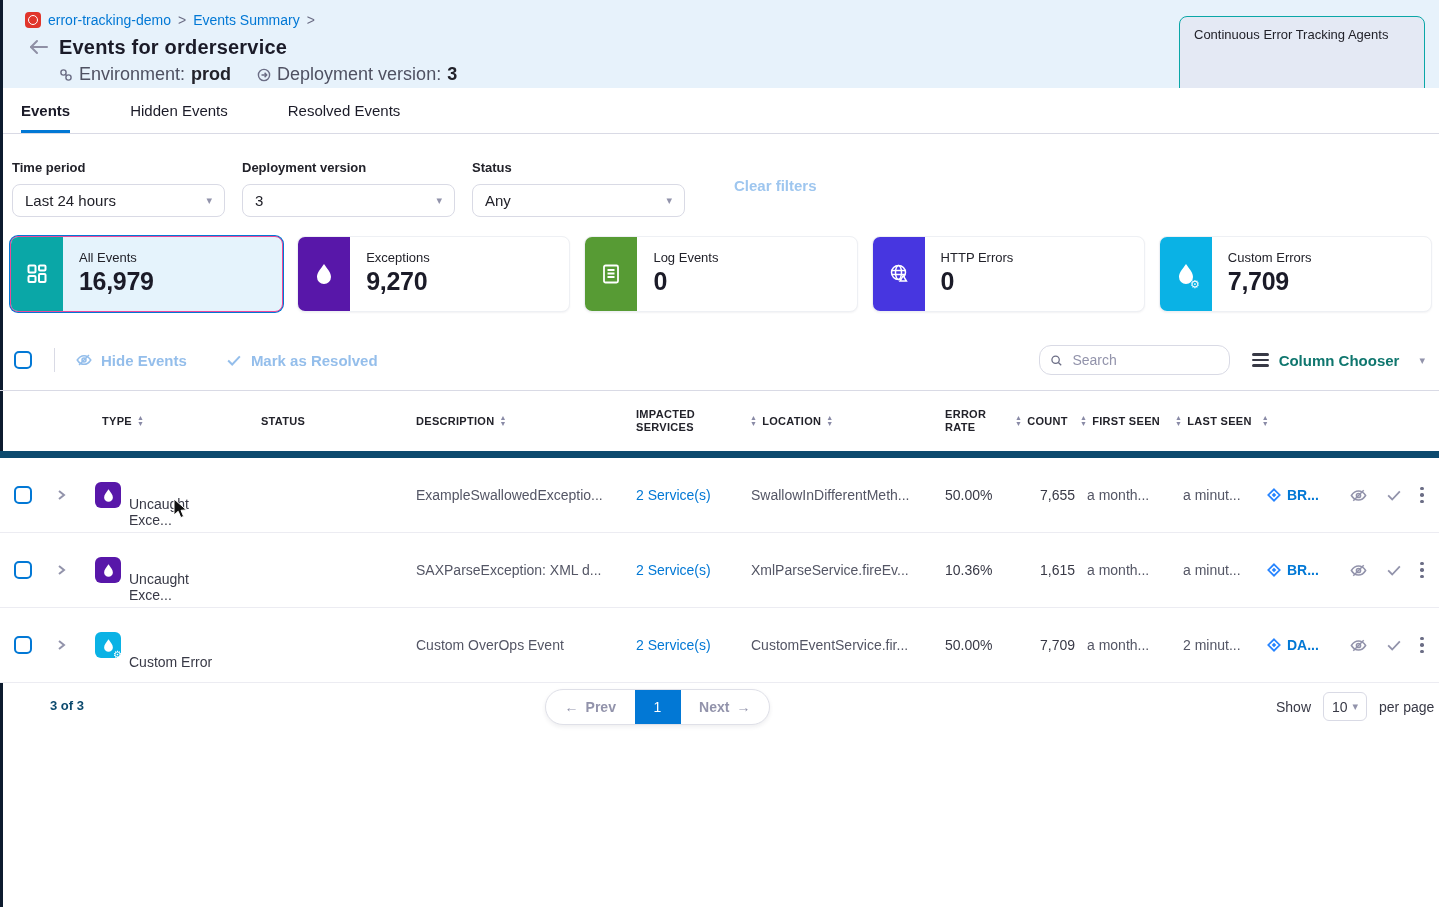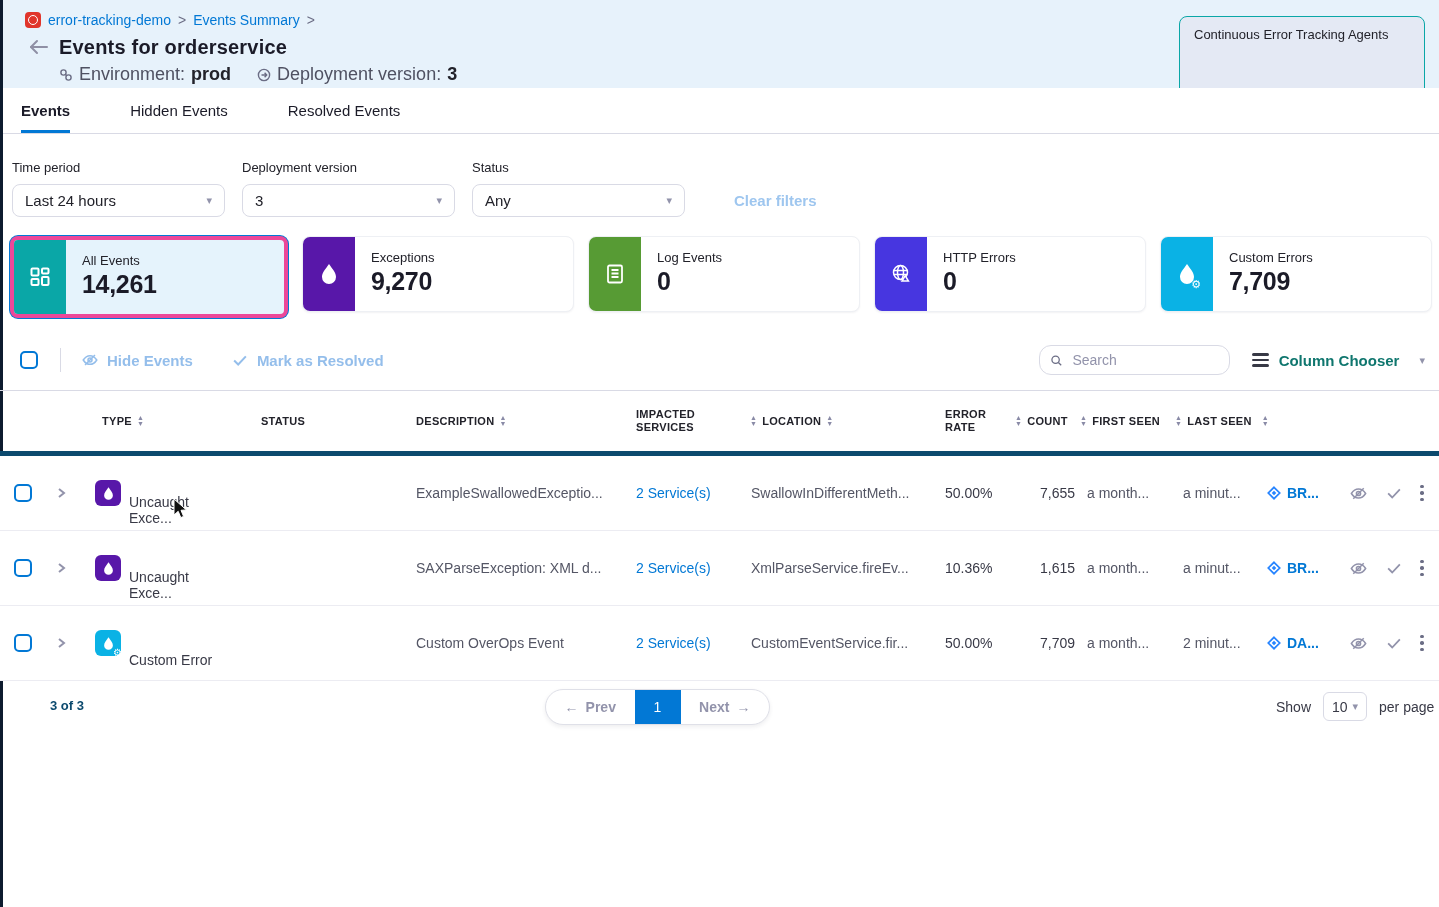--- a/index.html
+++ b/index.html
@@ -22,60 +22,60 @@
   .agents-box .l1{color:#22222a;}
   .agents-box .l2{color:#0369a1;cursor:pointer;margin-top:44px;}
   
   .tabs{position:absolute;left:3px;top:88px;right:0;height:45px;background:#fff;border-bottom:1px solid #d9dae5;
     display:flex;align-items:stretch;padding-left:18px;gap:60px;}
   .tab{display:flex;align-items:center;font-size:15px;color:#1b1b28;cursor:pointer;border-bottom:3px solid transparent;padding-top:2px;}
   .tab.active{font-weight:700;border-bottom-color:#0278d5;}
   
   .filters{position:absolute;left:12px;top:160px;display:flex;align-items:flex-end;}
   .fgroup{width:213px;margin-right:17px;}
-  .flabel{font-size:13px;font-weight:400;color:#22222a;margin-bottom:9px;}
+  .flabel{font-size:13px;font-weight:700;color:#22222a;margin-bottom:9px;}
   .select{height:33px;border:1px solid #d9dae5;border-radius:8px;background:#fff;display:flex;align-items:center;
     justify-content:space-between;padding:6px 12px;font-size:15px;color:#22222a;cursor:pointer;box-sizing:border-box;}
   .chev{color:#9293ab;font-size:11px;}
-  .clear-filters{margin-left:32px;margin-bottom:8px;font-size:15px;font-weight:700;color:#9ec6ef;cursor:pointer;}
+  .clear-filters{margin-left:32px;margin-bottom:23px;font-size:15px;font-weight:700;color:#9ec6ef;cursor:pointer;}
   
   .cards{position:absolute;left:10px;top:236px;right:7px;display:flex;gap:14px;}
   .card{flex:1;height:74px;background:#fff;border:1px solid #eef0f4;border-radius:8px;display:flex;align-items:stretch;
     box-shadow:0 1px 2px rgba(40,41,61,.06);cursor:pointer;overflow:hidden;}
-  .card.selected{background:#e5f3fc;border:4px solid #ec4899;box-shadow:0 0 0 1px #0278d5;}
+  .card.selected{background:#e5f3fc;border:1px solid #ec4899;box-shadow:0 0 0 1px #0278d5;}
   .tile{width:52px;display:flex;align-items:center;justify-content:center;flex:0 0 52px;position:relative;}
   .tile svg{width:24px;height:24px;}
   .tile-teal{background:#0aa7a7;}
   .tile-purple{background:#5817a9;}
   .tile-green{background:#579b34;}
   .tile-indigo{background:#4736e0;}
   .tile-cyan{background:#0ab2e5;}
   .card-body{padding:13px 0 0 16px;}
   .card-label{font-size:13px;color:#22222a;margin-bottom:2px;}
   .card-value{font-size:25px;font-weight:700;color:#1b1b28;letter-spacing:-.3px;}
   
-  .toolbar{position:absolute;left:20px;top:344px;right:14px;height:32px;display:flex;align-items:center;}
+  .toolbar{position:absolute;left:14px;top:344px;right:14px;height:32px;display:flex;align-items:center;}
   .checkbox{width:18px;height:18px;border:2px solid #0278d5;border-radius:5px;background:#fff;cursor:pointer;flex:0 0 18px;box-sizing:border-box;}
   .tb-divider{width:1px;height:24px;background:#d9dae5;margin:0 20px 0 22px;}
   .tb-action{display:flex;align-items:center;gap:8px;color:#94beeb;font-weight:700;font-size:15px;margin-right:38px;cursor:pointer;}
   .tb-action svg{width:18px;height:18px;}
   .tb-right{margin-left:auto;display:flex;align-items:center;}
   .search-box{width:191px;height:30px;border:1px solid #d9dae5;border-radius:12px;background:#fff;display:flex;align-items:center;
     padding:0 10px;gap:8px;box-sizing:border-box;}
   .search-box input{border:none;outline:none;font-size:14px;color:#22222a;width:100%;font-family:"Liberation Sans",sans-serif;background:transparent;}
   .search-box input::placeholder{color:#9293ab;}
   .col-chooser{display:flex;align-items:center;gap:10px;margin-left:22px;cursor:pointer;}
   .burger{display:flex;flex-direction:column;gap:3px;}
   .burger i{width:17px;height:2.5px;background:#383946;border-radius:2px;display:block;}
   .col-chooser .lbl{color:#0f766e;font-weight:700;font-size:15px;}
   .col-chooser .chev{margin-left:10px;}
   
   .table{position:absolute;left:0;top:390px;right:0;border-top:1px solid #d9dae5;}
   .thead,.trow{display:flex;align-items:center;padding-left:14px;}
-  .thead{height:60px;border-bottom:5px solid #0c4a6e;font-size:11px;font-weight:700;letter-spacing:.3px;color:#22222a;line-height:13px;}
+  .thead{height:60px;border-bottom:7px solid #0c4a6e;font-size:11px;font-weight:700;letter-spacing:.3px;color:#22222a;line-height:13px;}
   .trow{height:74px;border-bottom:1px solid #ececf2;font-size:14px;background:#fff;}
   .sorter{display:inline-flex;flex-direction:column;color:#898aa6;font-size:7px;line-height:6px;margin:0 5px;cursor:pointer;}
   .c-sel{width:40px;flex:0 0 40px;display:flex;align-items:center;}
   .c-exp{width:34px;flex:0 0 34px;display:flex;align-items:center;color:#9293ab;}
   .c-type{width:140px;flex:0 0 140px;display:flex;align-items:center;}
   .c-status{width:110px;flex:0 0 110px;text-align:center;margin-right:66px;justify-content:center;display:flex;align-items:center;}
   .c-desc{width:226px;flex:0 0 226px;padding-left:12px;box-sizing:border-box;display:flex;align-items:center;}
   .c-svc{width:115px;flex:0 0 115px;padding-left:6px;box-sizing:border-box;display:flex;align-items:flex-start;}
   .c-loc{width:190px;flex:0 0 190px;padding-left:6px;box-sizing:border-box;display:flex;align-items:center;}
   .c-rate{width:80px;flex:0 0 80px;padding-left:10px;box-sizing:border-box;display:flex;align-items:center;}
@@ -194,21 +194,21 @@
     <div class="tile tile-teal">
       <svg viewBox="0 0 24 24" fill="none" stroke="#fff" stroke-width="2">
           <rect x="3.5" y="3.5" width="7" height="7" rx="1"></rect>
           <rect x="14" y="3.5" width="6.5" height="5" rx="1"></rect>
           <rect x="3.5" y="14" width="7" height="6" rx="1"></rect>
           <rect x="14" y="12" width="6.5" height="8" rx="1"></rect>
         </svg>
     </div>
     <div class="card-body">
       <div class="card-label">All Events</div>
-      <div class="card-value">14,261</div>
+      <div class="card-value">16,979</div>
     </div>
   </div>
   <div class="card">
     <div class="tile tile-purple">
       <svg viewBox="0 0 24 24" fill="#fff">
           <path d="M12 2C8 8 5 10.5 5 15a7 7 0 0 0 14 0C19 10.5 16 8 12 2z"></path>
         </svg>
     </div>
     <div class="card-body">
       <div class="card-label">Exceptions</div>

